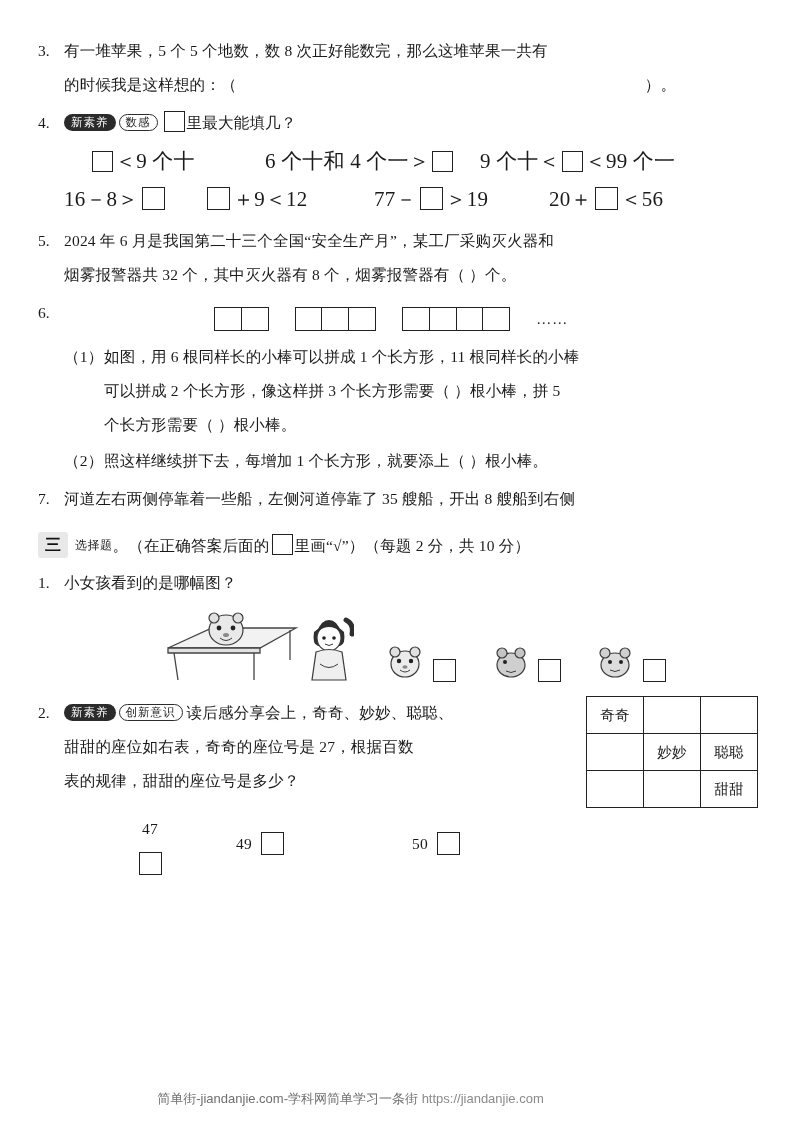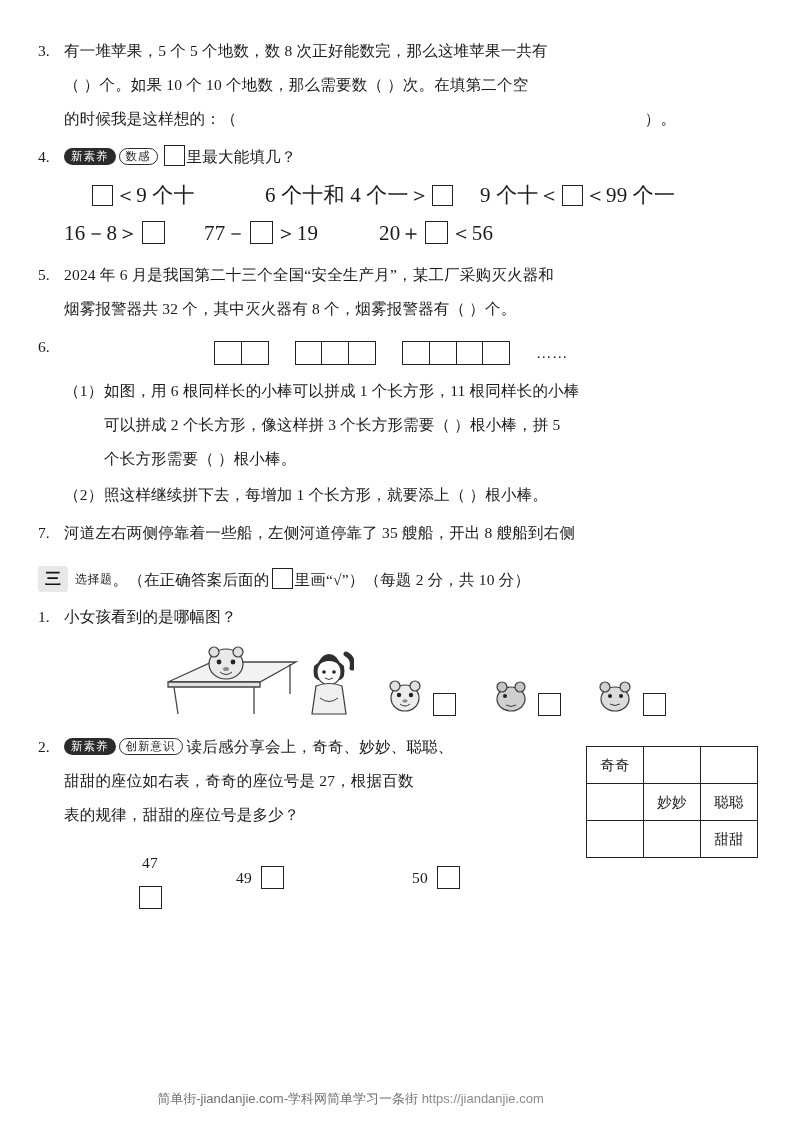--- a/index.html
+++ b/index.html
@@ -188,21 +188,21 @@
     border: 1.2px solid #222;
     text-align: center;
     font-size: 14.5px;
   }
   .q2wrap {
     position: relative;
   }
   .q2-right {
     position: absolute;
     right: 0px;
-    top: 16px;
+    top: 0;
     border-radius: 8px;
   }
   .q2-text {
     width: 490px;
   }
   .answers-row {
     display: flex;
     gap: 0;
     padding: 14px 0 0 0;
     font-size: 15.5px;
@@ -233,21 +233,20 @@
 </head>
 <body>
 
 <div class="page">
   <div class="content">
 
     <div class="q">
       <div class="qnum">3.</div>
       <div class="qbody">
         <div class="line">有一堆苹果，5 个 5 个地数，数 8 次正好能数完，那么这堆苹果一共有</div>
-        <div class="line">（        ）个。如果 10 个 10 个地数，那么需要数（        ）次。在填第二个空</div>
         <div class="line">
           <span>的时候我是这样想的：（</span>
           <span style="display:inline-block;width:400px"></span>
           <span>）。</span>
         </div>
       </div>
     </div>
 
     <div class="q" style="margin-top:4px">
       <div class="qnum">4.</div>
@@ -257,20 +256,21 @@
           <span class="sqbox"></span><span>里最大能填几？</span>
         </div>
         <div class="expr-rows">
           <div class="expr-row" style="padding-left:26px">
             <div class="expr c1"><span class="sqbox"></span><span>＜9 个十</span></div>
             <div class="expr c2"><span>6 个十和 4 个一＞</span><span class="sqbox"></span></div>
             <div class="expr c3"><span>9 个十＜</span><span class="sqbox"></span><span>＜99 个一</span></div>
           </div>
           <div class="expr-row">
             <div class="expr" style="width:140px"><span>16－8＞</span><span class="sqbox-lg"></span></div>
+            <div class="expr" style="width:170px"><span class="sqbox-lg"></span><span>＋9＜12</span></div>
             <div class="expr" style="width:175px"><span>77－</span><span class="sqbox-lg"></span><span>＞19</span></div>
             <div class="expr"><span>20＋</span><span class="sqbox-lg"></span><span>＜56</span></div>
           </div>
         </div>
       </div>
     </div>
 
     <div class="q" style="margin-top:6px">
       <div class="qnum">5.</div>
       <div class="qbody">

